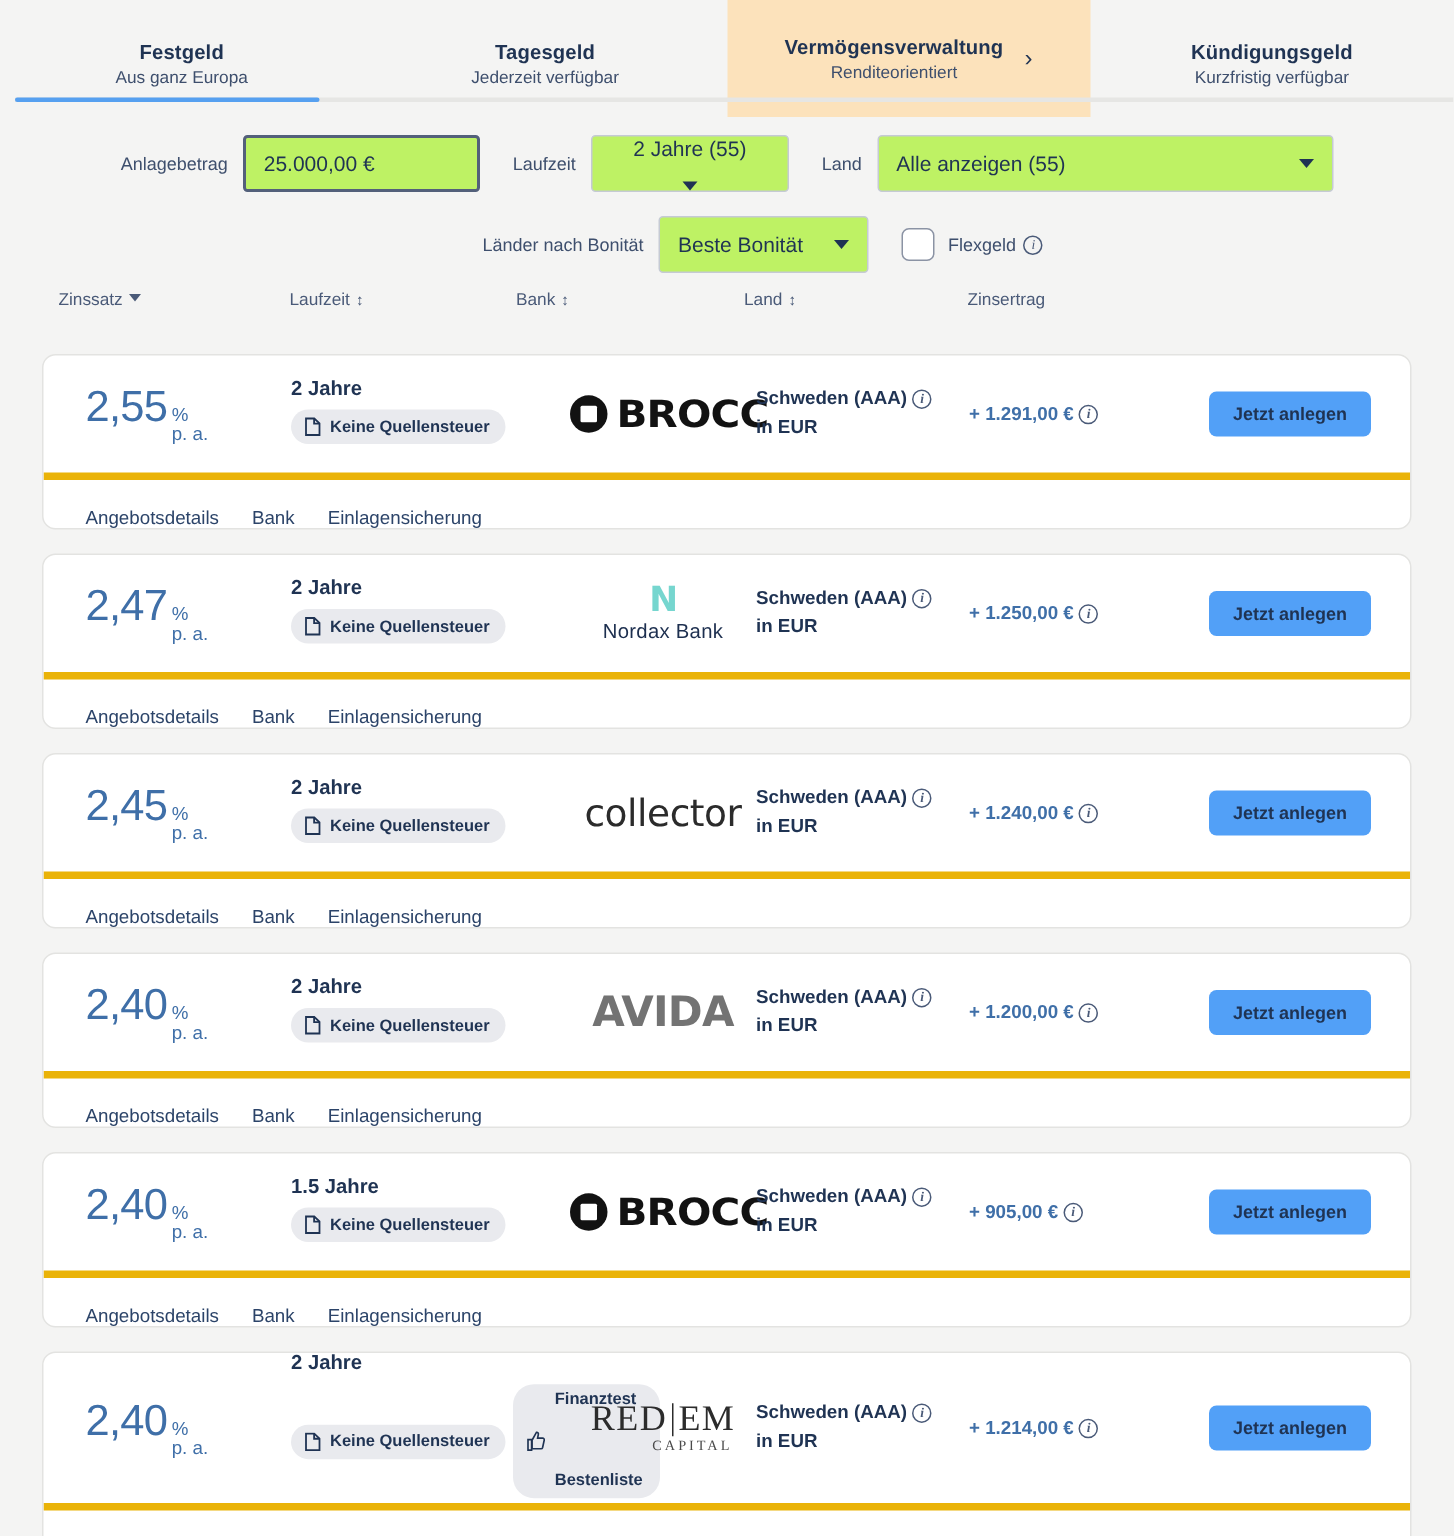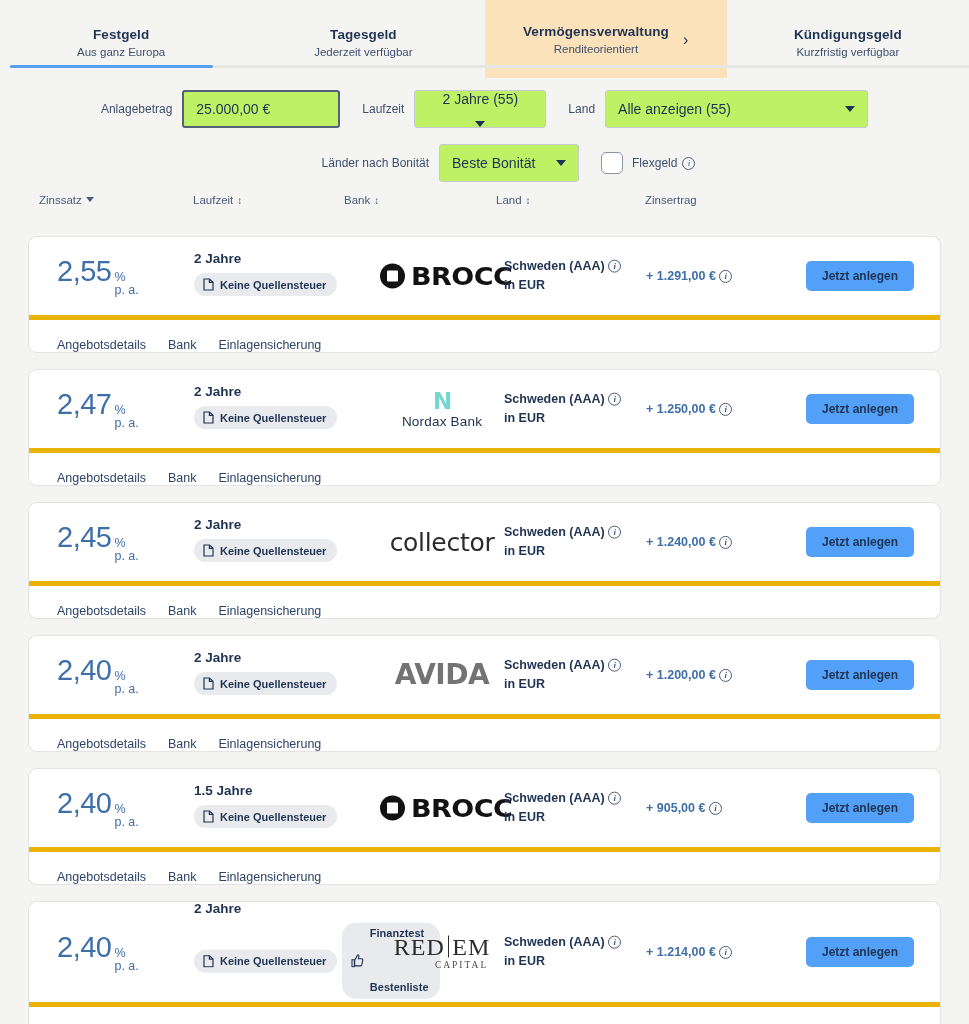--- a/index.html
+++ b/index.html
@@ -112,21 +112,21 @@
     gap: 10px;
   }
   .caret {
     width: 0; height: 0;
     border-left: 5px solid transparent;
     border-right: 5px solid transparent;
     border-top: 6px solid #1f3353;
     flex: none;
   }
   .w-laufzeit { width: 132px; flex-direction: column; }
-  .w-land     { width: 263px; text-align: center; }
+  .w-land     { width: 304px; text-align: center; }
   .w-bonitaet { width: 140px; }
 
   .checkbox-outer {
     width: 22px; height: 22px;
     border: 1.6px solid #8b93a4;
     border-radius: 5px;
     background: #fff;
     flex: none;
     cursor: pointer;
   }

